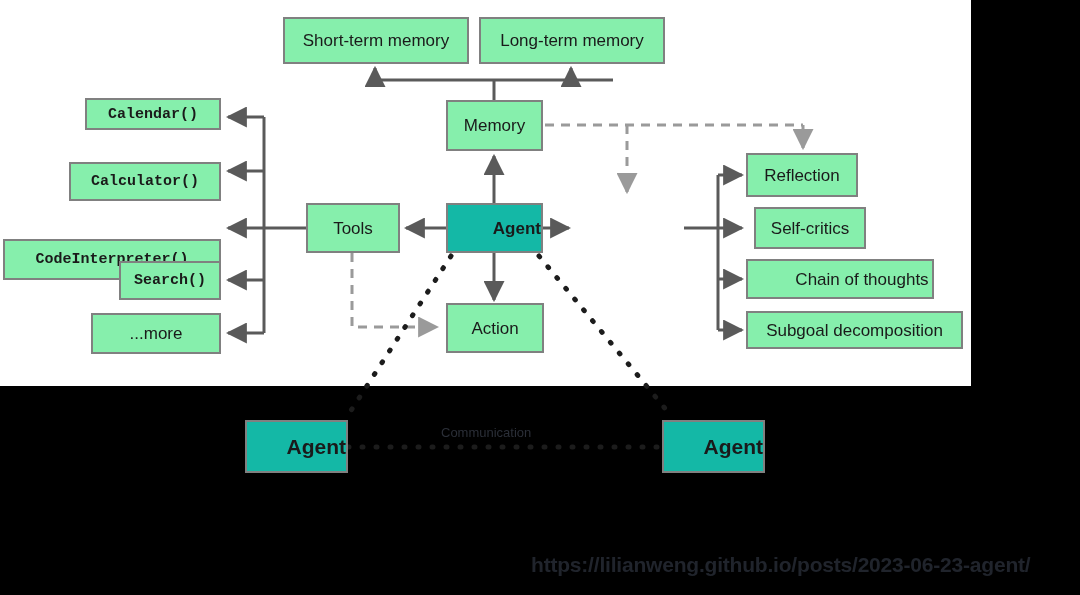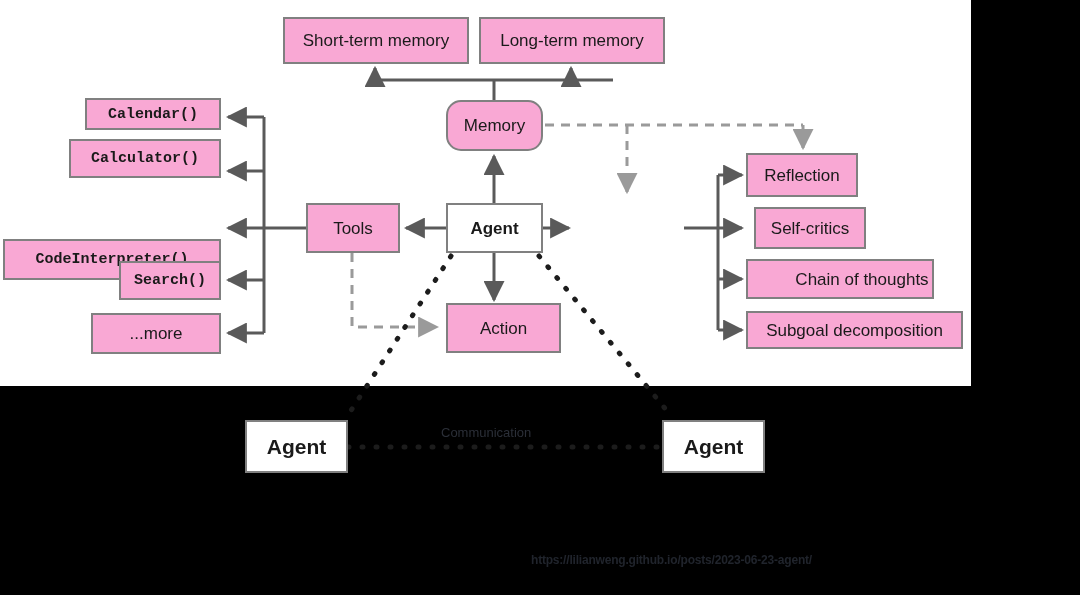--- a/index.html
+++ b/index.html
@@ -1,27 +1,27 @@
 <!DOCTYPE html>
 <html><head>
 <meta charset="utf-8">
 <style>
   html,body{margin:0;padding:0;background:#000;}
   body{width:1080px;height:595px;overflow:hidden;font-family:"Liberation Sans",sans-serif;}
   #root{position:relative;width:1080px;height:595px;background:#000;}
   #canvas{position:absolute;left:0;top:0;width:971px;height:386px;background:#fff;}
   #svg-layer{position:absolute;left:0;top:0;width:1080px;height:595px;}
-  .node{position:absolute;box-sizing:border-box;background:#f9a8d4;border:2px solid #808080;
+  .node{position:absolute;box-sizing:border-box;background:#86efac;border:2px solid #808080;
         display:flex;align-items:center;justify-content:center;color:#1a1a1a;
         font-size:17px;line-height:1;white-space:nowrap;}
   .node.mono{font-family:"Liberation Mono",monospace;font-weight:bold;font-size:15px;letter-spacing:0px;}
-  .node.pink{background:#ffffff;font-weight:bold;}
+  .node.pink{background:#14b8a6;font-weight:bold;justify-content:flex-end;}
   .node.bigagent{font-size:21px;font-weight:bold;}
   .comm-label{position:absolute;color:#2b2f38;font-size:13px;white-space:nowrap;}
-  .url{position:absolute;color:#20242c;font-size:12px;font-weight:bold;white-space:nowrap;
+  .url{position:absolute;color:#20242c;font-size:21px;font-weight:bold;white-space:nowrap;
        font-family:"Liberation Sans",sans-serif;letter-spacing:-0.2px;}
 </style>
 </head>
 <body>
 
 <div id="root">
 
   <div id="canvas"></div>
 
   <svg id="svg-layer" viewBox="0 0 1080 595" xmlns="http://www.w3.org/2000/svg">
@@ -93,38 +93,38 @@
       <path d="M 348 447 L 662 447"></path>
     </g>
   </svg>
 
   <div class="node" style="left:283px;top:17px;width:186px;height:47px;">
     <span>Short-term memory</span>
   </div>
   <div class="node" style="left:479px;top:17px;width:186px;height:47px;text-align:right;">
     <span>Long-term memory</span>
   </div>
-  <div class="node" style="left:446px;top:100px;width:97px;height:51px;border-radius:15px;">
+  <div class="node" style="left:446px;top:100px;width:97px;height:51px;">
     <span>Memory</span>
   </div>
 
   <div class="node pink" style="left:446px;top:203px;width:97px;height:50px;">
     <span>Agent</span>
   </div>
   <div class="node" style="left:306px;top:203px;width:94px;height:50px;">
     <span>Tools</span>
   </div>
-  <div class="node" style="left:446px;top:303px;width:115px;height:50px;">
+  <div class="node" style="left:446px;top:303px;width:98px;height:50px;">
     <span>Action</span>
   </div>
 
   <div class="node mono" style="left:85px;top:98px;width:136px;height:32px;">
     <span>Calendar()</span>
   </div>
-  <div class="node mono" style="left:69px;top:139px;width:152px;height:39px;">
+  <div class="node mono" style="left:69px;top:162px;width:152px;height:39px;">
     <span>Calculator()</span>
   </div>
   <div class="node mono" style="left:3px;top:207px;width:218px;height:41px;margin-top:32px;">
     <span>CodeInterpreter()</span>
   </div>
   <div class="node mono" style="left:119px;top:261px;width:102px;height:39px;">
     <span>Search()</span>
   </div>
   <div class="node" style="left:91px;top:313px;width:130px;height:41px;">
     <span>...more</span>

